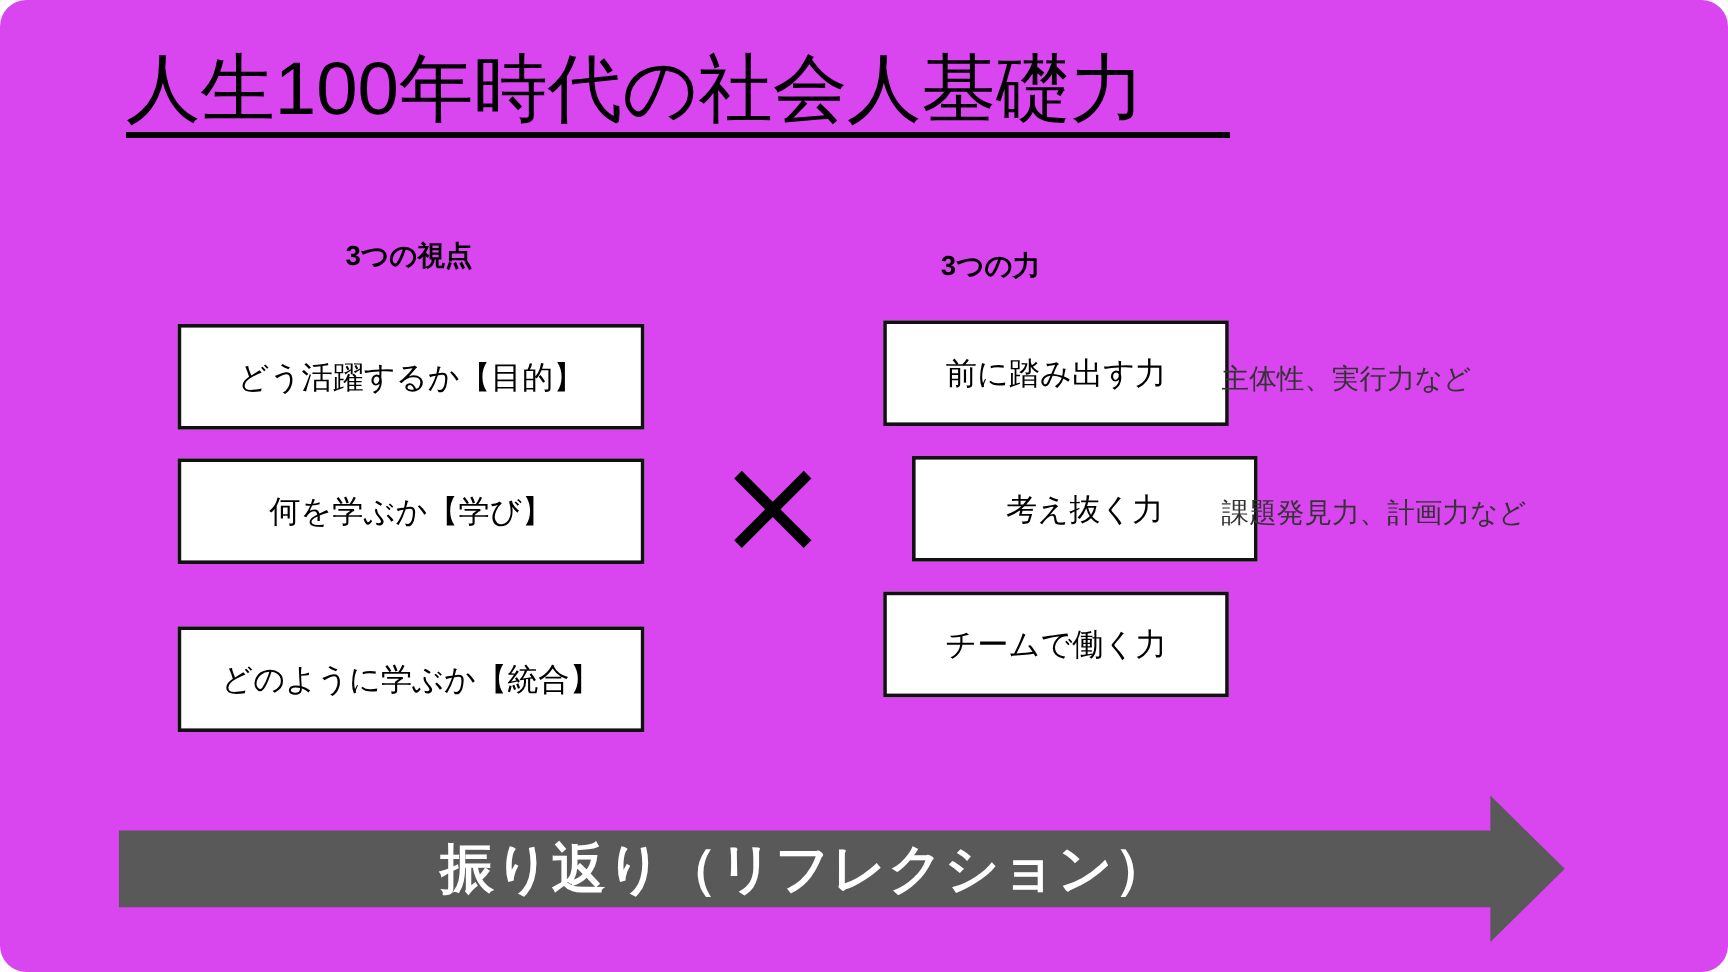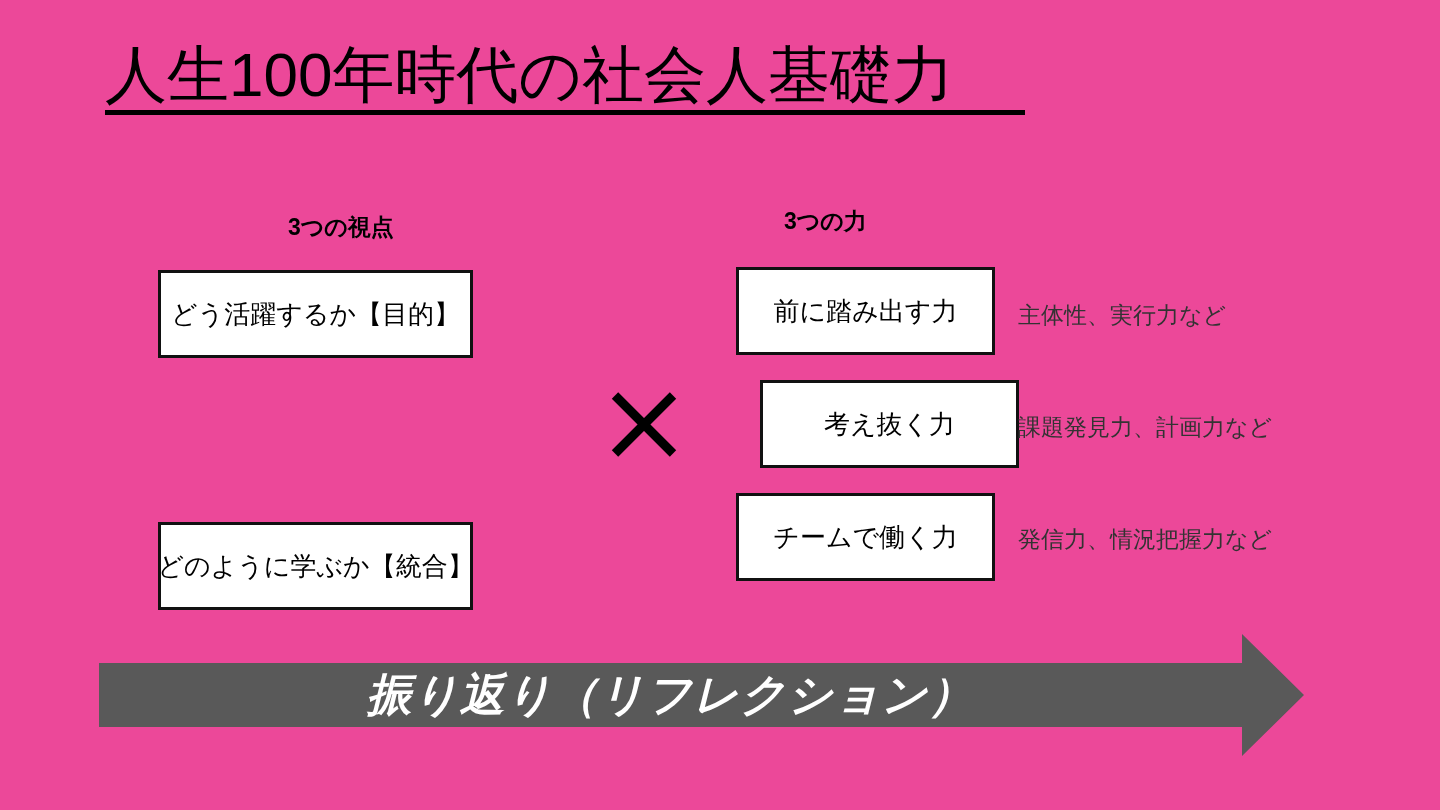--- a/index.html
+++ b/index.html
@@ -8,22 +8,23 @@
     background: #ffffff;
   }
   body {
     font-family: "Liberation Sans", "DejaVu Sans", sans-serif;
     color: #000000;
   }
   #slide {
     position: relative;
     width: 1440px;
     height: 810px;
-    background: #ec4899;
+    background: #d946ef;
     overflow: hidden;
+    border-radius: 22px;
   }
 
   
   #title-block {
     position: absolute;
     left: 105px;
     top: 38px;
     width: 930px;
     height: 82px;
   }
@@ -45,47 +46,47 @@
   }
 
   
   .col-heading {
     position: absolute;
     font-size: 23px;
     font-weight: bold;
     white-space: nowrap;
     color: #000000;
   }
-  #heading-viewpoints { left: 288px; top: 212px; }
+  #heading-viewpoints { left: 288px; top: 198px; }
   #heading-abilities  { left: 784px; top: 206px; }
 
   
   .box {
     position: absolute;
     border: 3px solid #111111;
     background: #ffffff;
     box-sizing: border-box;
     display: flex;
     align-items: center;
     justify-content: center;
     color: #000000;
   }
   .box-left {
-    left: 158px;
-    width: 315px;
+    left: 148px;
+    width: 389px;
     height: 88px;
     font-size: 26px;
   }
   #box-left-1 { top: 270px; }
   #box-left-2 { top: 382px; }
   #box-left-3 { top: 494px; margin-top: 28px; }
 
   .box-right {
     left: 736px;
-    width: 259px;
+    width: 288px;
     height: 88px;
     font-size: 26px;
   }
   #box-right-1 { top: 267px; }
   #box-right-2 { top: 380px; margin-left: 24px; }
   #box-right-3 { top: 493px; font-family: Liberation Serif, serif; }
 
   .box-label { white-space: nowrap; }
 
   
@@ -118,24 +119,23 @@
     white-space: nowrap;
   }
   #note-1 { top: 300px; }
   #note-2 { top: 412px; }
   #note-3 { top: 524px; }
 
   
   #reflection-arrow {
     position: absolute;
     left: 99px;
-    top: 632px;
+    top: 661px;
     width: 1205px;
     height: 126px;
-    font-style: italic;
   }
   #reflection-arrow svg {
     position: absolute;
     left: 0;
     top: 0;
     width: 100%;
     height: 100%;
     display: block;
   }
   #reflection-label {
@@ -163,20 +163,23 @@
     <div id="slide-title">人生100年時代の社会人基礎力</div>
     <div id="title-underline"></div>
   </div>
 
   <div class="col-heading" id="heading-viewpoints">3つの視点</div>
   <div class="col-heading" id="heading-abilities">3つの力</div>
 
   <div class="box box-left" id="box-left-1">
     <span class="box-label">どう活躍するか【目的】</span>
   </div>
+  <div class="box box-left" id="box-left-2">
+    <span class="box-label">何を学ぶか【学び】</span>
+  </div>
   <div class="box box-left" id="box-left-3">
     <span class="box-label">どのように学ぶか【統合】</span>
   </div>
 
   <div id="multiply-symbol">
     <span class="stroke s1"></span>
     <span class="stroke s2"></span>
   </div>
 
   <div class="box box-right" id="box-right-1">
@@ -184,21 +187,20 @@
   </div>
   <div class="box box-right" id="box-right-2">
     <span class="box-label">考え抜く力</span>
   </div>
   <div class="box box-right" id="box-right-3">
     <span class="box-label">チームで働く力</span>
   </div>
 
   <div class="side-note" id="note-1">主体性、実行力など</div>
   <div class="side-note" id="note-2">課題発見力、計画力など</div>
-  <div class="side-note" id="note-3">発信力、情況把握力など</div>
 
   <div id="reflection-arrow">
     <svg viewBox="0 0 1205 126" preserveAspectRatio="none">
       <polygon points="0,31 1143,31 1143,2 1205,63 1143,124 1143,95 0,95" fill="#595959"></polygon>
     </svg>
     <div id="reflection-label">振り返り（リフレクション）</div>
   </div>
 
 </div>
 

